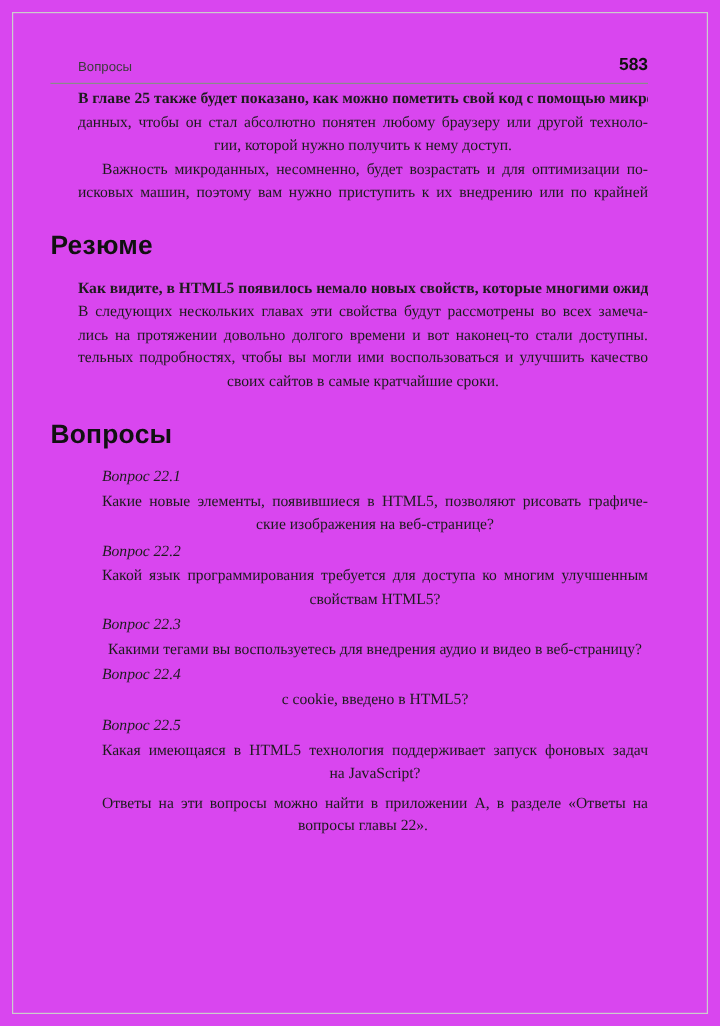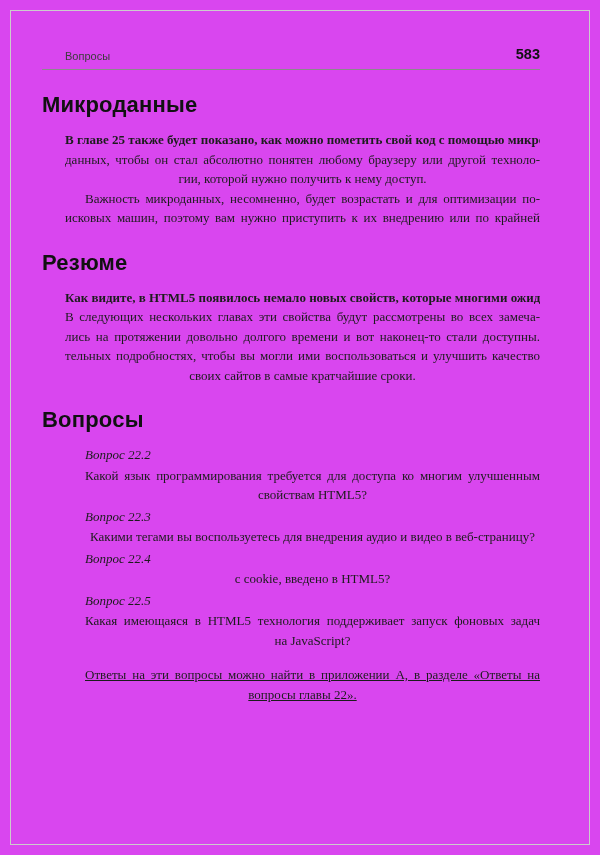--- a/index.html
+++ b/index.html
@@ -84,54 +84,57 @@
     margin-top: 2px;
     margin-bottom: 2px;
   }
   .q-label {
     font-style: italic;
     font-size: 13px;
     line-height: 20.5px;
     color: #1c1c1c;
   }
   .answers-note {
-    margin-top: 15px;
-    text-decoration: underline;
+    margin-top: 5px;
   }
 </style>
 </head>
 <body>
 
 <div class="page">
   <div class="page-border"></div>
   <div class="content">
     <div class="running-header">
       <span class="rh-left">Вопросы</span>
       <span class="rh-right">583</span>
     </div>
     <div class="body-text">
-        <div class="heading">Микроданные</div>
         <div class="para">
           <div class="line justify bold">В главе 25 также будет показано, как можно пометить свой код с помощью микро-</div>
           <div class="line justify">данных, чтобы он стал абсолютно понятен любому браузеру или другой техноло-</div>
           <div class="line">гии, которой нужно получить к нему доступ.</div>
         </div>
         <div class="para">
           <div class="line justify indent">Важность микроданных, несомненно, будет возрастать и для оптимизации по-</div>
           <div class="line justify">исковых машин, поэтому вам нужно приступить к их внедрению или по крайней</div>
         </div>
         <div class="heading">Резюме</div>
         <div class="para">
           <div class="line justify bold">Как видите, в HTML5 появилось немало новых свойств, которые многими ожида-</div>
           <div class="line justify">В следующих нескольких главах эти свойства будут рассмотрены во всех замеча-</div>
           <div class="line justify">лись на протяжении довольно долгого времени и вот наконец-то стали доступны.</div>
           <div class="line justify">тельных подробностях, чтобы вы могли ими воспользоваться и улучшить качество</div>
           <div class="line">своих сайтов в самые кратчайшие сроки.</div>
         </div>
         <div class="heading">Вопросы</div>
+        <div class="question">
+          <div class="q-label">Вопрос 22.1</div>
+          <div class="line justify">Какие новые элементы, появившиеся в HTML5, позволяют рисовать графиче-</div>
+          <div class="line">ские изображения на веб-странице?</div>
+        </div>
         <div class="question">
           <div class="q-label">Вопрос 22.2</div>
           <div class="line justify">Какой язык программирования требуется для доступа ко многим улучшенным</div>
           <div class="line">свойствам HTML5?</div>
         </div>
         <div class="question">
           <div class="q-label">Вопрос 22.3</div>
           <div class="line">Какими тегами вы воспользуетесь для внедрения аудио и видео в веб-страницу?</div>
         </div>
         <div class="question">

